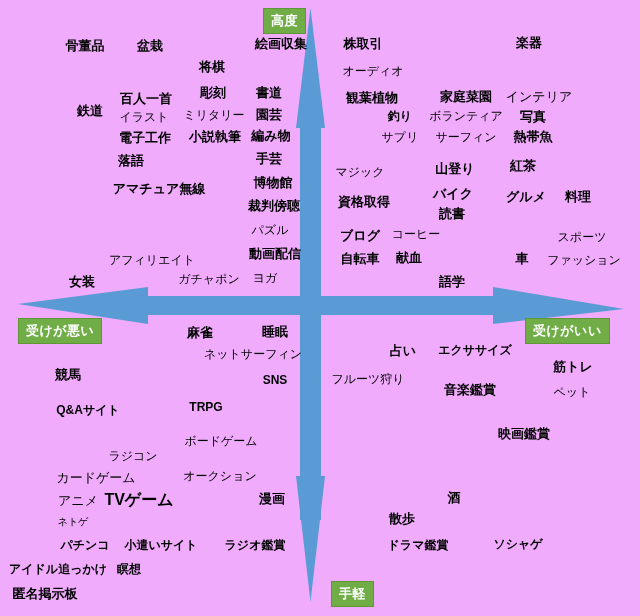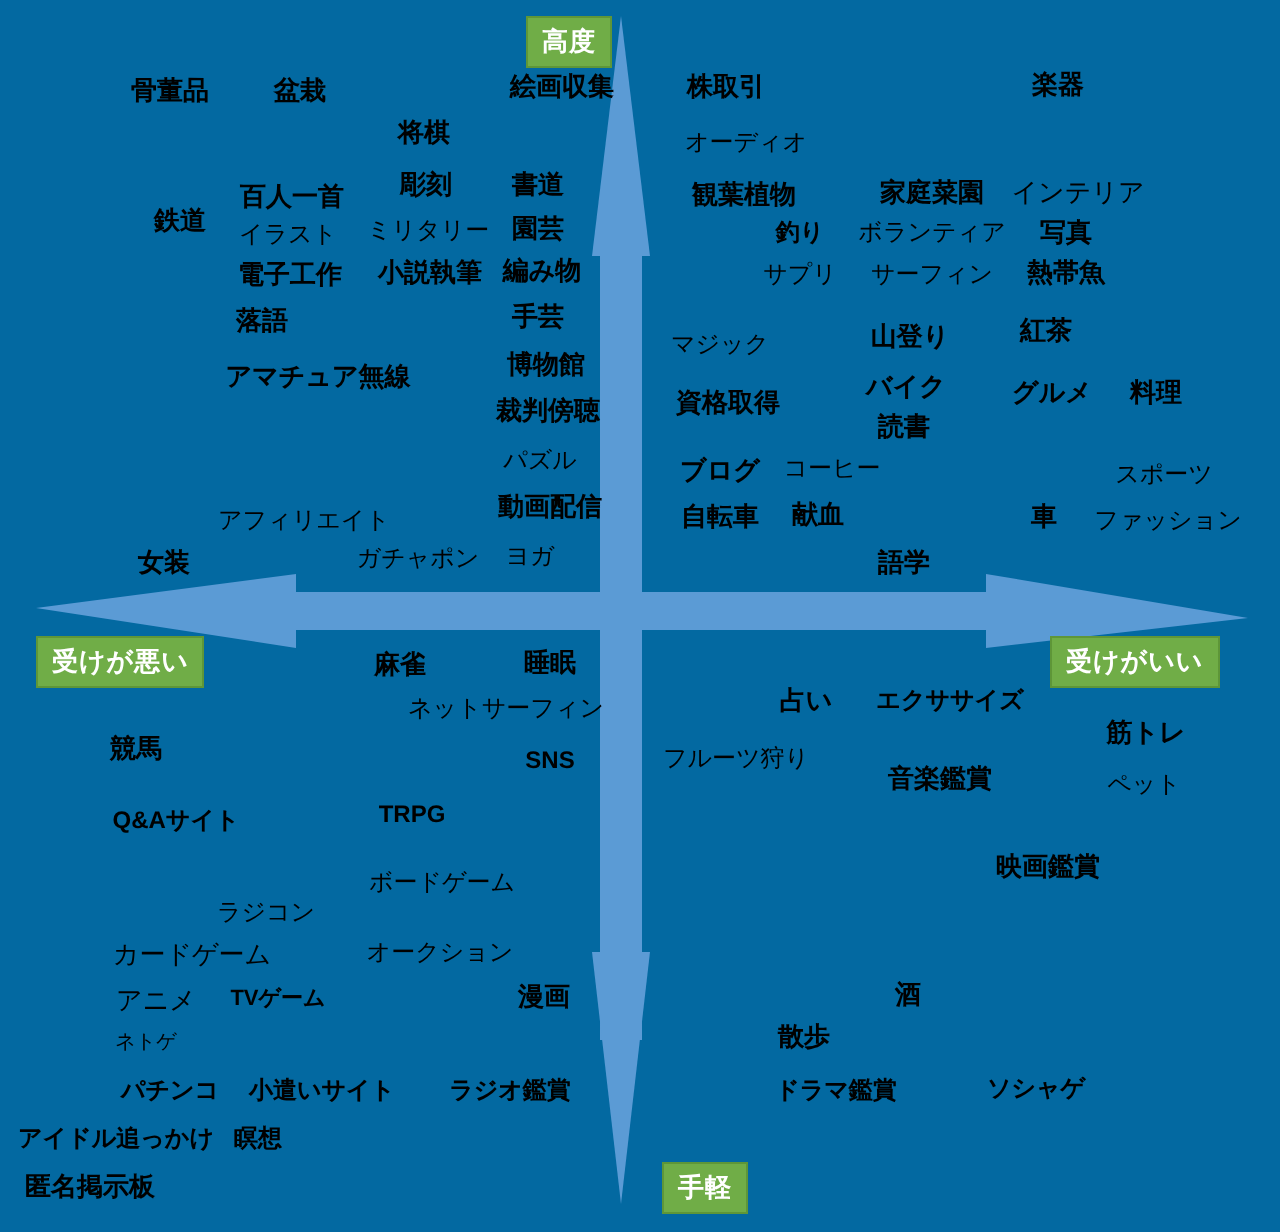--- a/index.html
+++ b/index.html
@@ -8,21 +8,21 @@
     padding: 0;
     background: #ffffff;
   }
   body {
     font-family: "Liberation Sans", "DejaVu Sans", sans-serif;
   }
   #stage {
     position: relative;
     width: 640px;
     height: 616px;
-    background: #0369a1;
+    background: #f0abfc;
     overflow: hidden;
   }
   
   .axis-svg {
     position: absolute;
     left: 0;
     top: 0;
     width: 640px;
     height: 616px;
     pointer-events: none;
@@ -147,21 +147,21 @@
       <div class="item w-bold" style="left: 470px; top: 389px; font-size: 13px;">音楽鑑賞</div>
       <div class="item w-normal" style="left: 572px; top: 392px; font-size: 12px;">ペット</div>
       <div class="item w-bold" style="left: 88px; top: 410px; font-size: 12px;">Q&amp;Aサイト</div>
       <div class="item w-bold" style="left: 206px; top: 407px; font-size: 12px;">TRPG</div>
       <div class="item w-normal" style="left: 221px; top: 441px; font-size: 12px;">ボードゲーム</div>
       <div class="item w-bold" style="left: 524px; top: 433px; font-size: 13px;">映画鑑賞</div>
       <div class="item w-normal" style="left: 133px; top: 456px; font-size: 12px;">ラジコン</div>
       <div class="item w-normal" style="left: 96px; top: 477px; font-size: 13px;">カードゲーム</div>
       <div class="item w-normal" style="left: 220px; top: 476px; font-size: 12px;">オークション</div>
       <div class="item w-normal" style="left: 78px; top: 500px; font-size: 13px;">アニメ</div>
-      <div class="item w-bold" style="left: 139px; top: 500px; font-size: 11px;">TVゲーム</div>
+      <div class="item w-bold" style="left: 139px; top: 500px; font-size: 16px;">TVゲーム</div>
       <div class="item w-bold" style="left: 272px; top: 498px; font-size: 13px;">漫画</div>
       <div class="item w-bold" style="left: 454px; top: 497px; font-size: 13px;">酒</div>
       <div class="item w-normal" style="left: 73px; top: 522px; font-size: 10px;">ネトゲ</div>
       <div class="item w-bold" style="left: 402px; top: 518px; font-size: 13px;">散歩</div>
       <div class="item w-bold" style="left: 85px; top: 545px; font-size: 12px;">パチンコ</div>
       <div class="item w-bold" style="left: 161px; top: 545px; font-size: 12px;">小遣いサイト</div>
       <div class="item w-bold" style="left: 255px; top: 545px; font-size: 12px;">ラジオ鑑賞</div>
       <div class="item w-bold" style="left: 418px; top: 545px; font-size: 12px;">ドラマ鑑賞</div>
       <div class="item w-bold" style="left: 518px; top: 544px; font-size: 12px;">ソシャゲ</div>
       <div class="item w-bold" style="left: 58px; top: 569px; font-size: 12px;">アイドル追っかけ</div>

